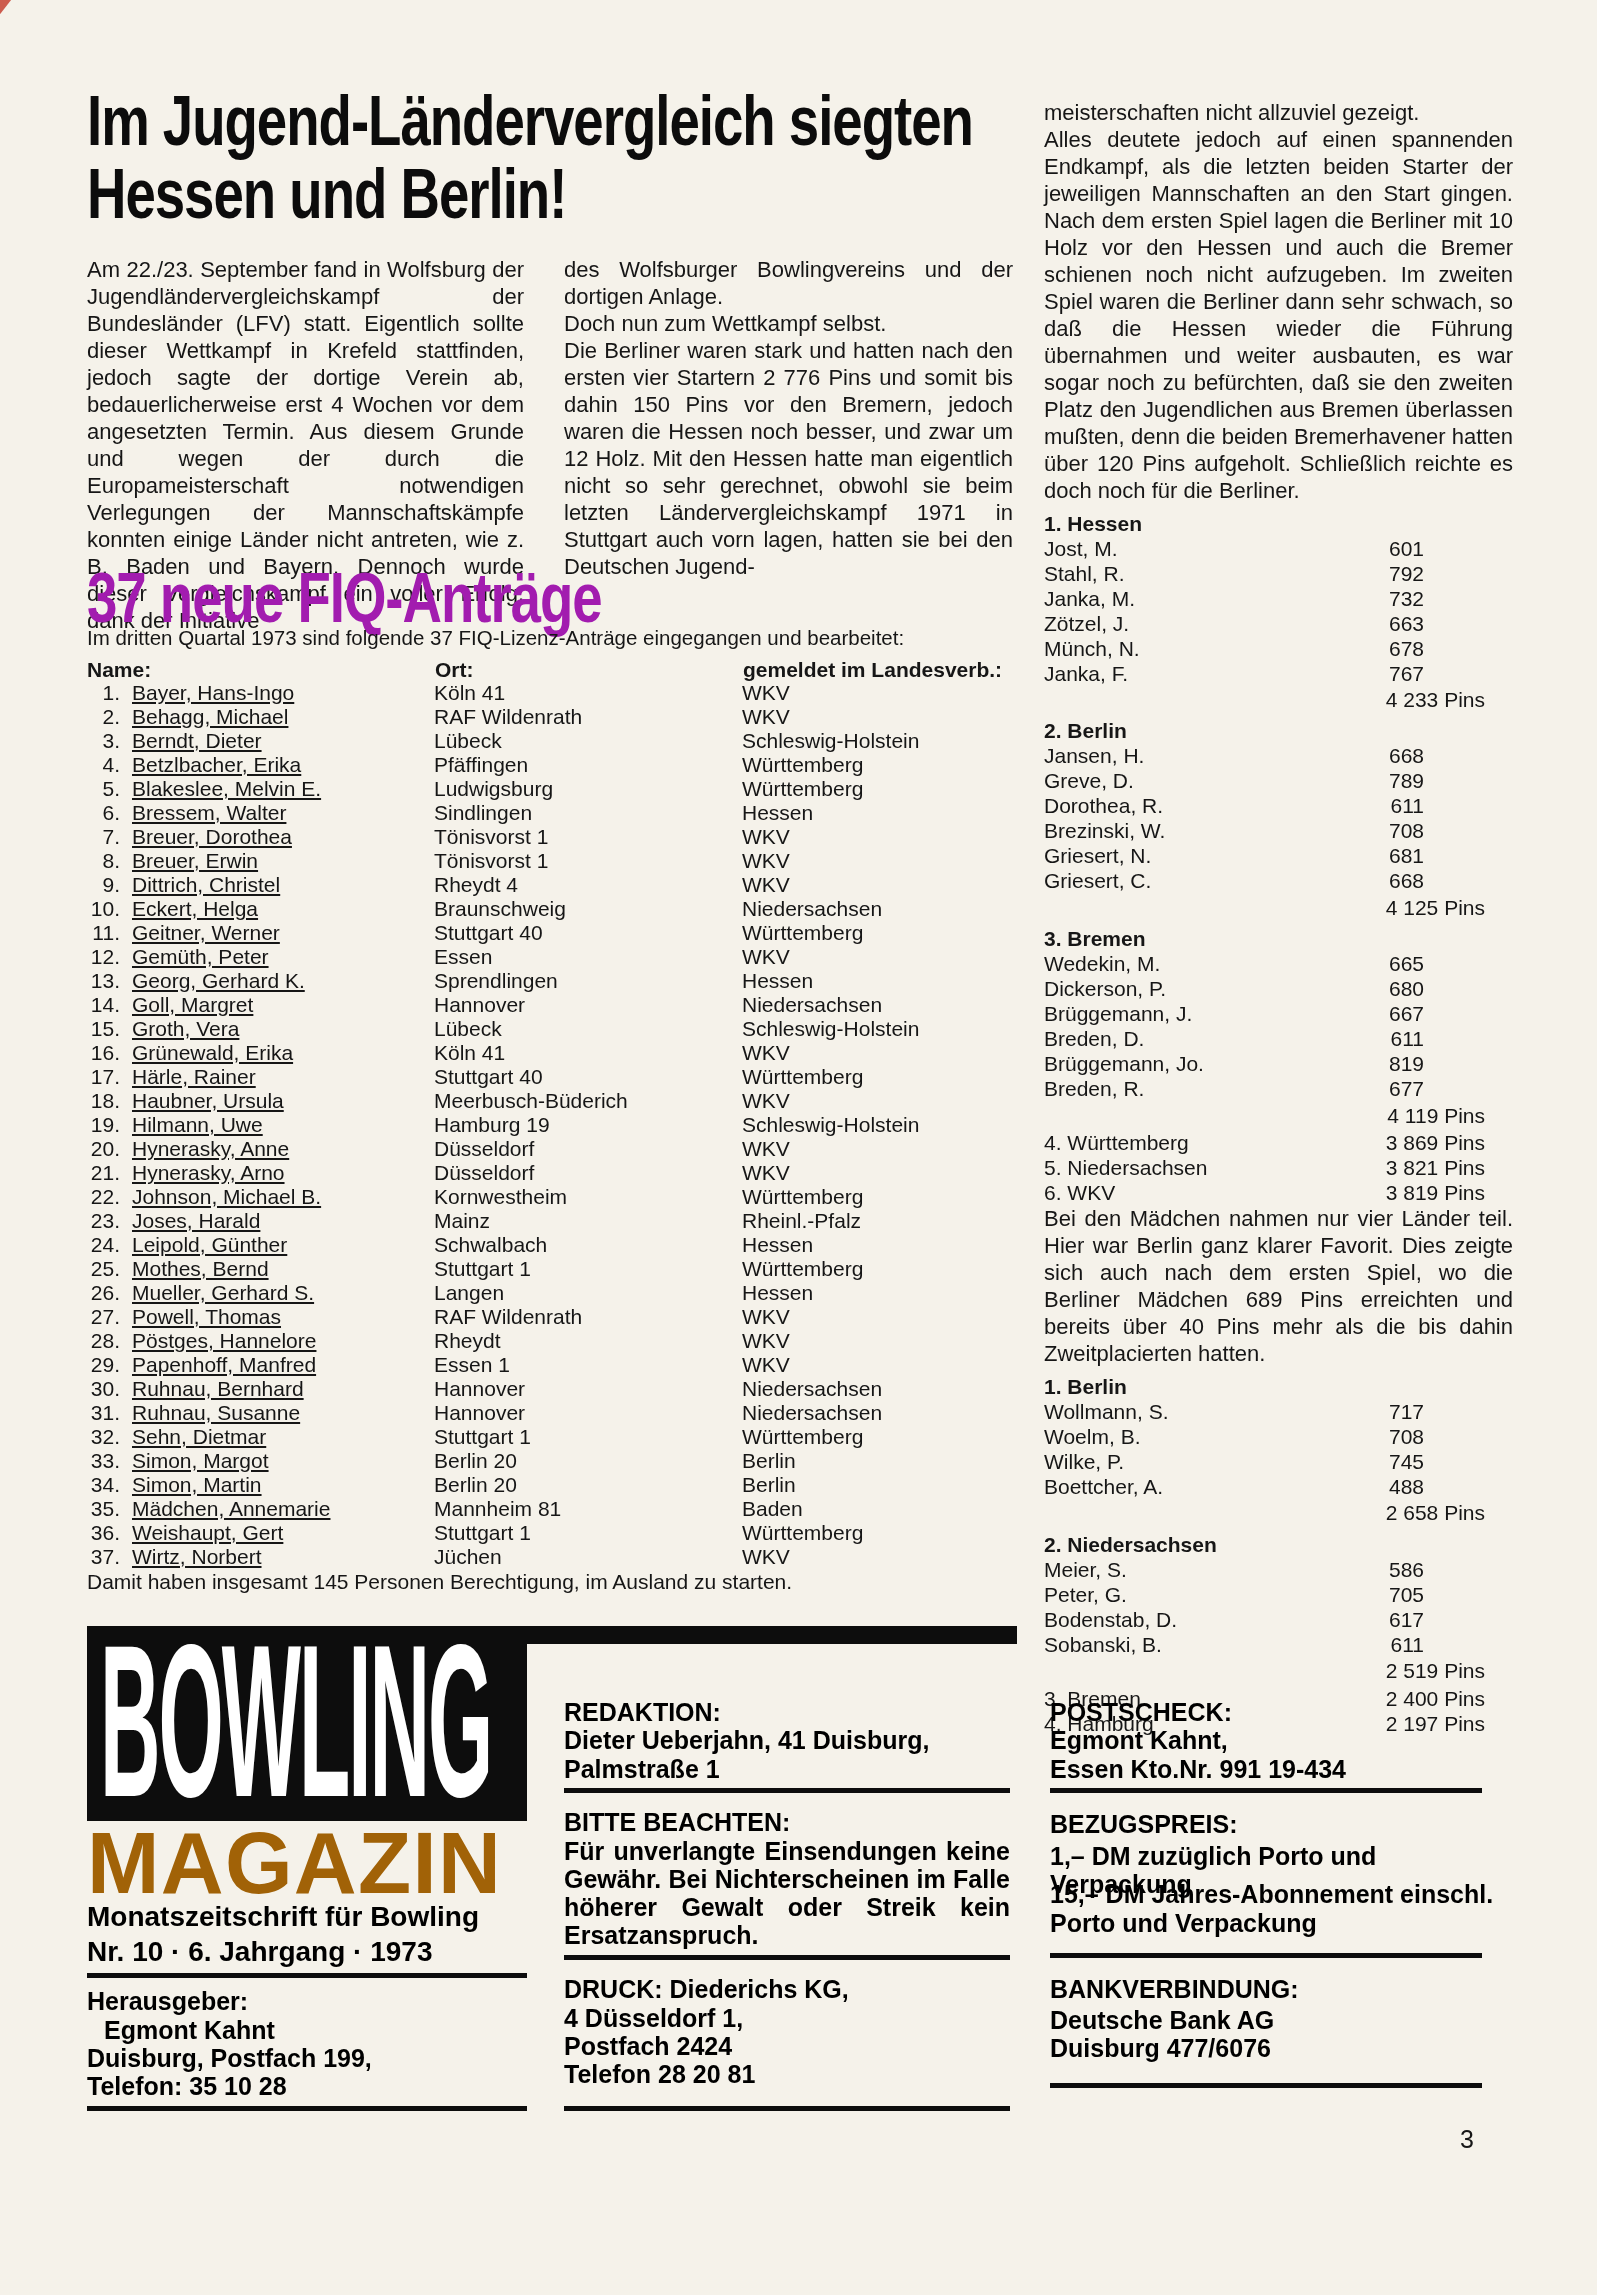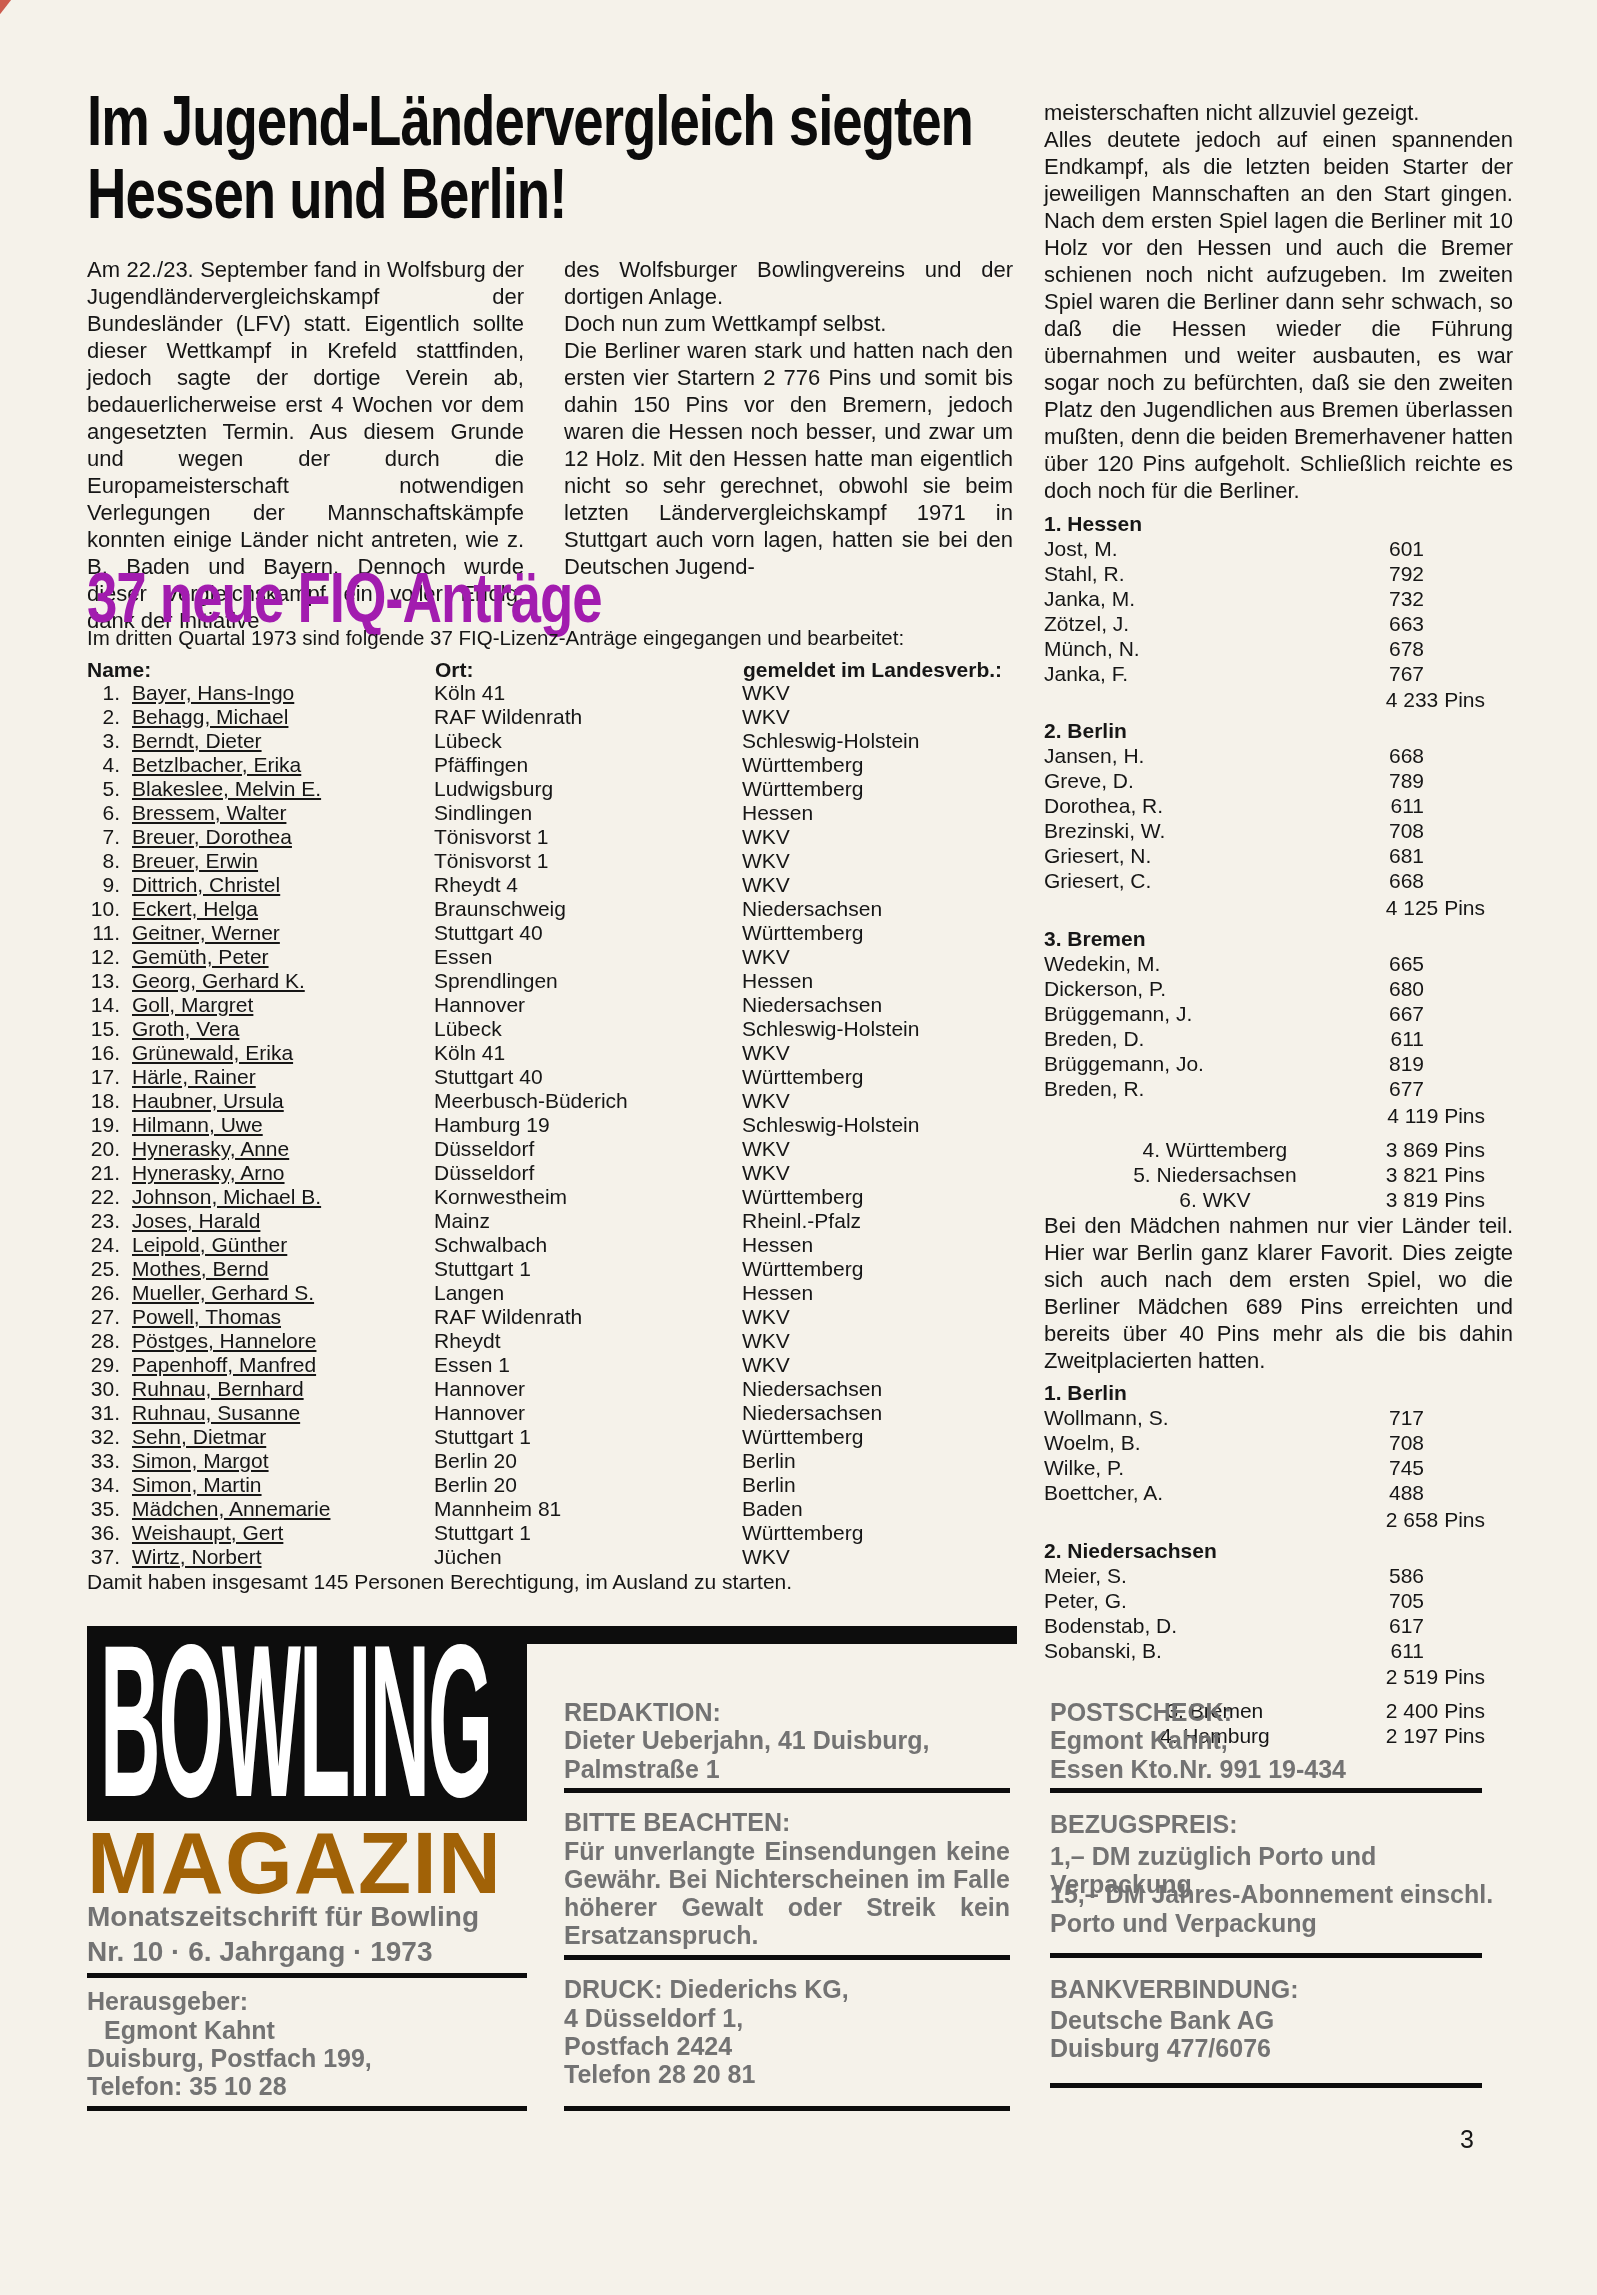--- a/index.html
+++ b/index.html
@@ -26,21 +26,21 @@
   #col3{left:1044px; top:99px; width:469px;}
   #col3 p{margin:0;}
   .bodycol p{margin:0;}
   
   .results{font-size:21px; line-height:25px;}
   .team{margin-top:6.6px;}
   .team-header{font-weight:700;}
   .player{display:grid; grid-template-columns:1fr 112px 89px;}
   .pscore{text-align:right;}
   .total{text-align:right; padding-right:28px; margin:1.3px 0 2.6px 0;}
-  .summary{margin-top:9px;text-align:center;}
+  .summary{margin-top:2px;}
   .summary-row{display:grid; grid-template-columns:1fr auto; padding-right:28px;}
   .girls-intro{margin-top:9.2px; margin-bottom:2.6px;}
   
   .fiq-intro{position:absolute; left:87px; top:626px; width:931px; font-size:20.5px;}
   .fiq-head{position:absolute; left:87px; top:658px; width:931px; height:26.4px;
     font-size:21px; font-weight:700;}
   .fiq-head span{position:absolute; top:0;}
   .fiq-head .h-name{left:0;}
   .fiq-head .h-ort{left:348px;}
   .fiq-head .h-verb{left:656px;}
@@ -52,21 +52,21 @@
   .fiq-footnote{position:absolute; left:87px; top:1570px; width:931px; font-size:21px;}
   
   .rule{position:absolute; height:4.6px; background:#0d0d0d;}
   #logo-bar{position:absolute; left:87px; top:1626px; width:930px; height:18px; background:#0d0d0d;}
   #logo-block{position:absolute; left:87px; top:1626px; width:440px; height:195px; background:#0d0d0d;}
   #logo-bowling{position:absolute; left:13.2px; top:0; color:#ffffff; font-weight:700;
     font-size:218px; line-height:190px; letter-spacing:-5.3px;
     display:inline-block; transform:scaleX(0.385); transform-origin:0 50%; white-space:nowrap;}
   #logo-magazin{position:absolute; left:87px; top:1830px; font-weight:700; font-size:87px;
     line-height:66px; letter-spacing:1.3px; color:#a16207; white-space:nowrap;}
-  .ftext{position:absolute; font-weight:700; color:#737373;}
+  .ftext{position:absolute; font-weight:700; color:#000000;}
   .f-sub{font-size:28px; line-height:32px;}
   .f-line{font-size:25px; line-height:28px;}
   .f-label{font-size:25px; line-height:28px;}
   #f-midpara{text-align:justify;}
   .pagenum{position:absolute; left:1460px; top:2125px; font-size:25px;}
 </style>
 </head>
 <body>
 
 <div id="page">

